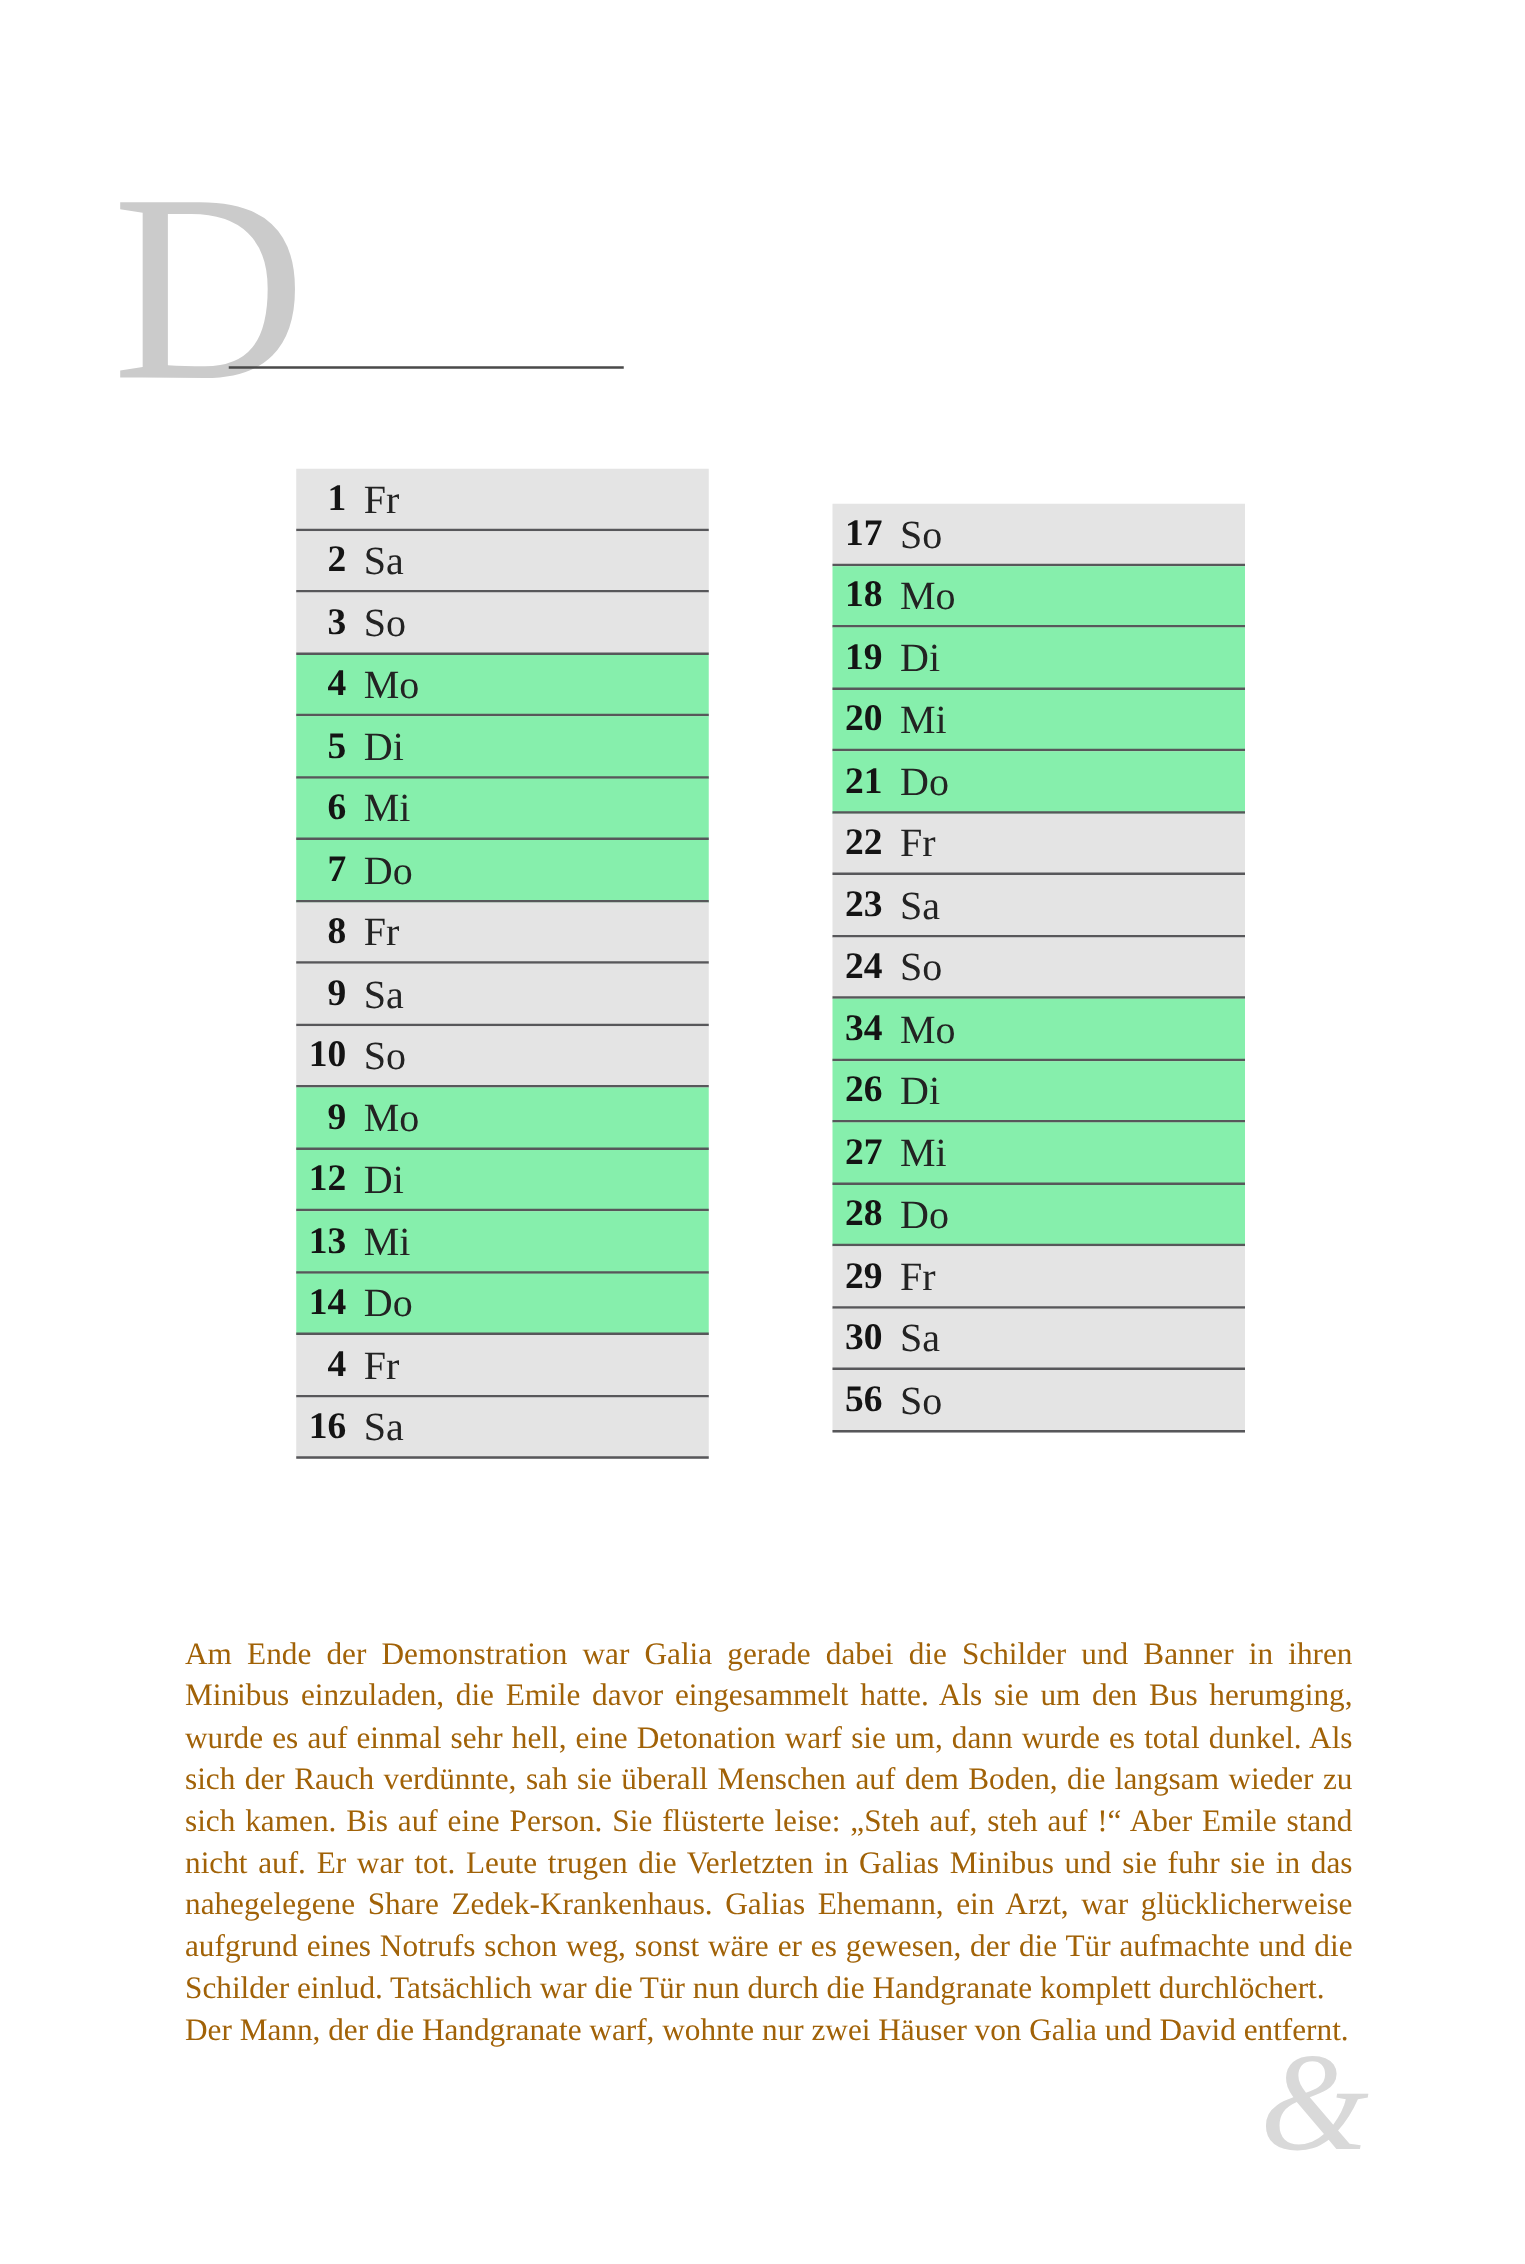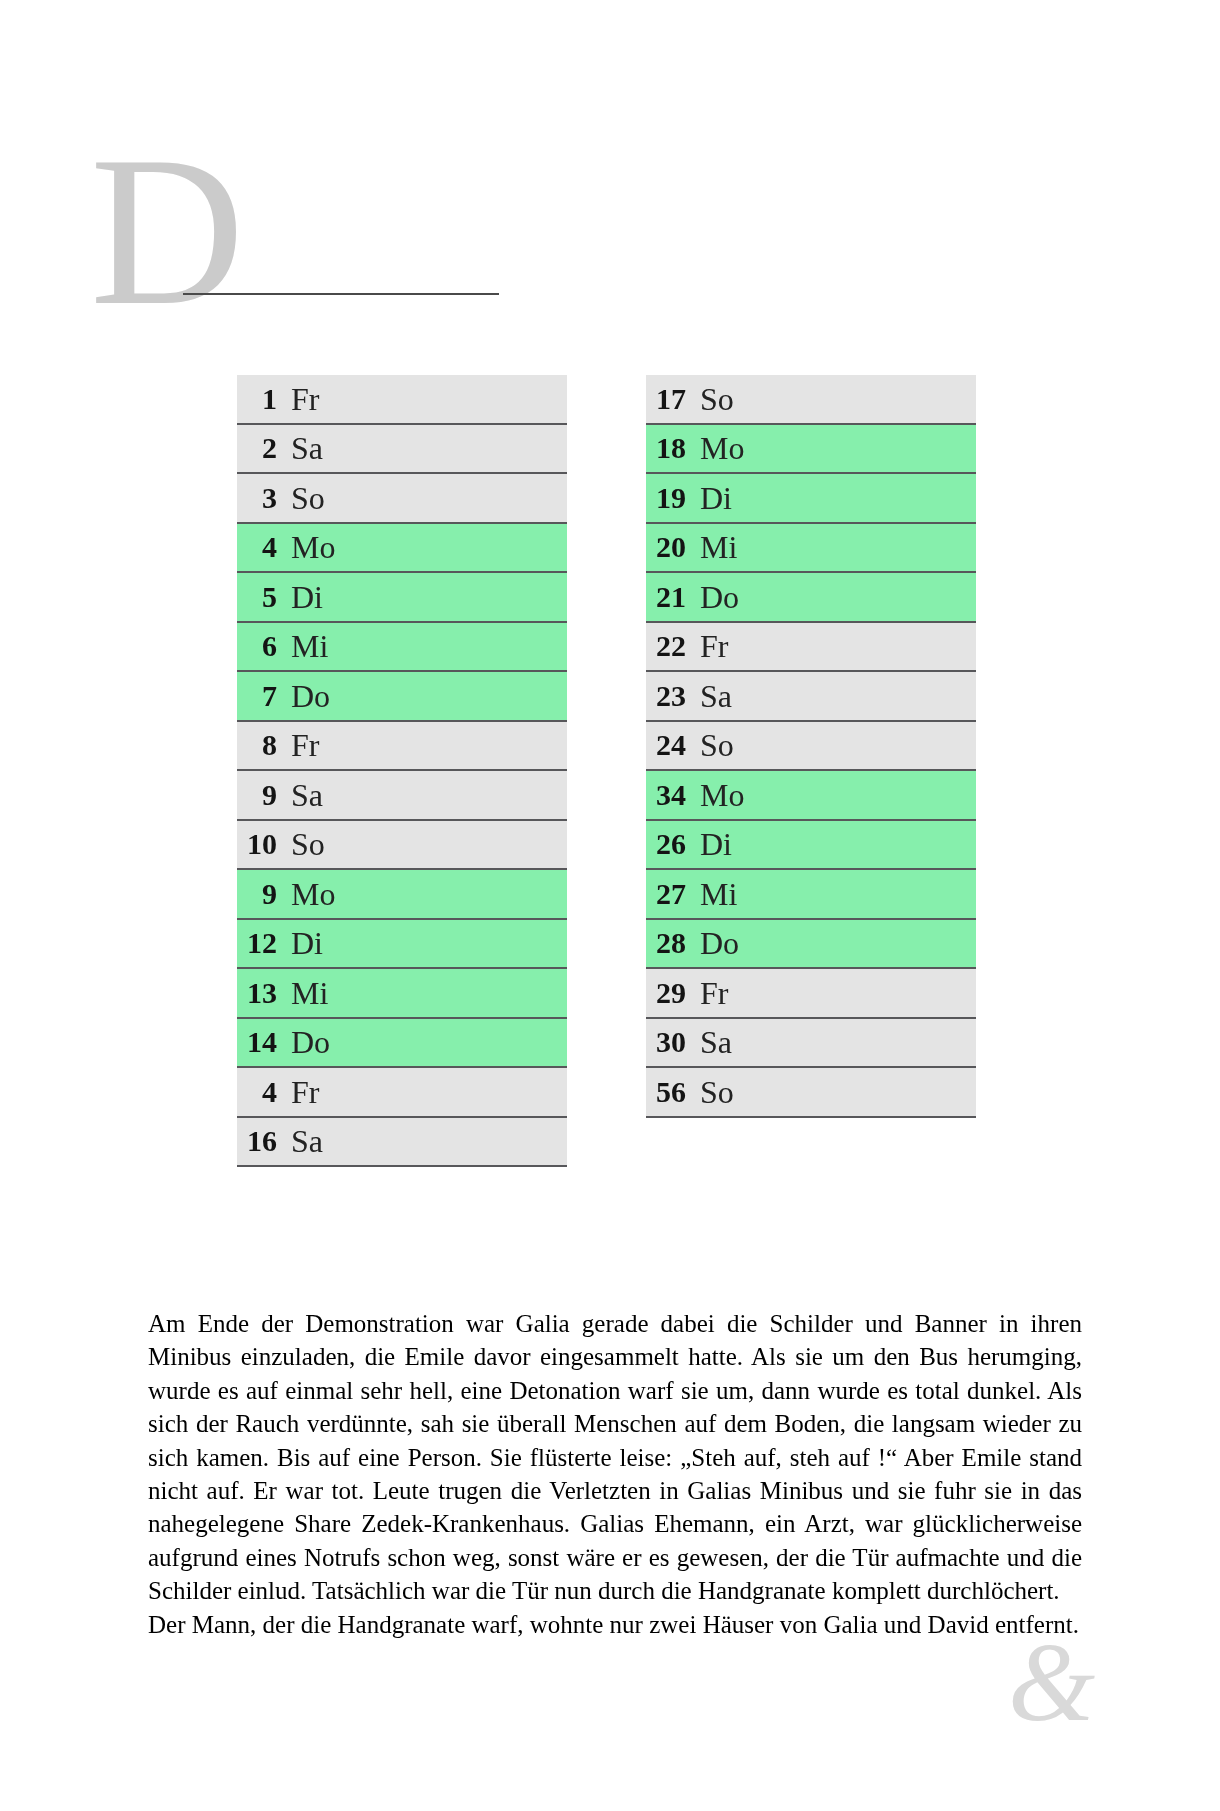--- a/index.html
+++ b/index.html
@@ -48,21 +48,21 @@
     z-index: 1;
   }
 
   
   .calendar-column {
     position: absolute;
     top: 375px;
     width: 330px;
   }
   .calendar-column.left  { left: 237px; }
-  .calendar-column.right { left: 646px; }
+  .calendar-column.right { left: 666px; margin-top: 28px; }
 
   .cal-row {
     box-sizing: border-box;
     height: 49.5px;
     border-bottom: 2px solid var(--row-border, #57575a);
     display: flex;
     align-items: center;
     background: #86efac;
   }
   .cal-row.weekend { background: var(--weekend-row-bg, #e4e4e4); }
@@ -85,21 +85,21 @@
 
   
   .story {
     position: absolute;
     left: 148px;
     top: 1307px;
     width: 934px;
     font-size: 25px;
     line-height: 33.4px;
     text-align: justify;
-    color: #000000;
+    color: #a16207;
   }
   .story p { margin: 0; }
 
   
   .ornament {
     position: absolute;
     left: 1008px;
     top: 1626px;
     font-size: 112px;
     line-height: 1;

